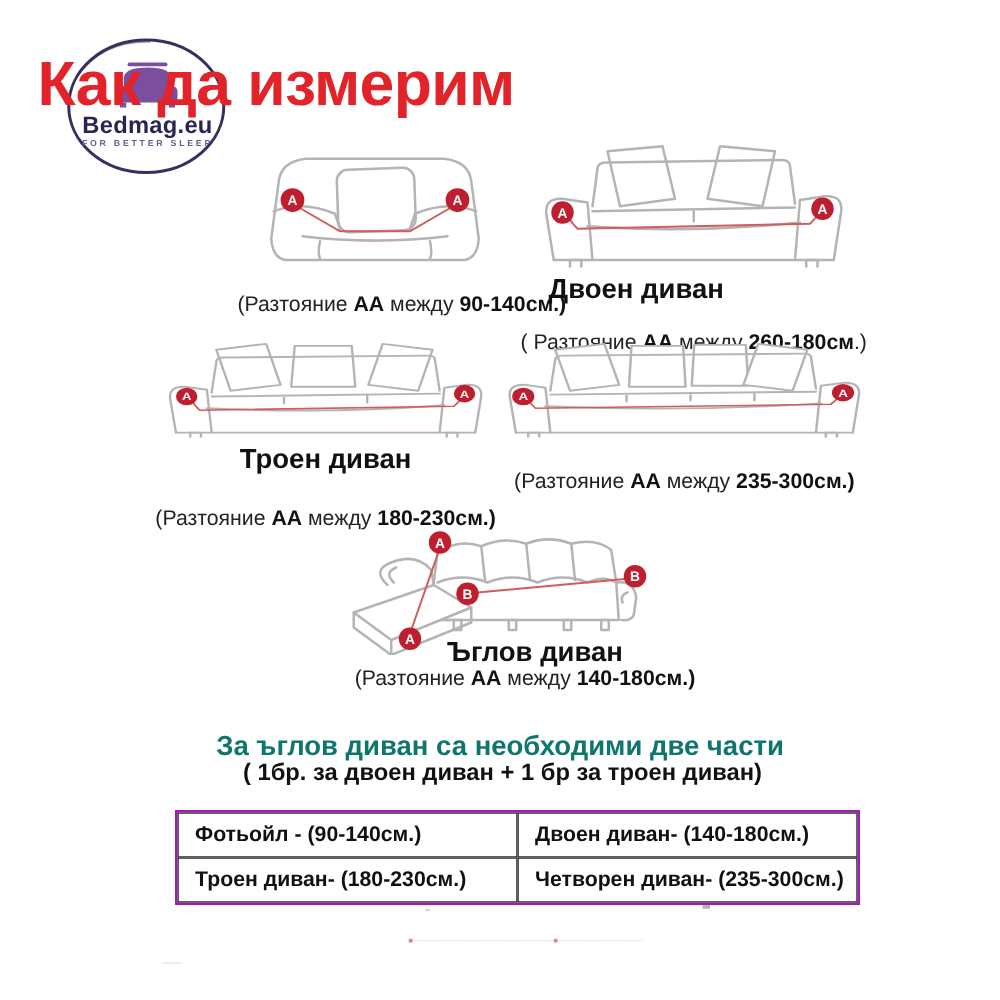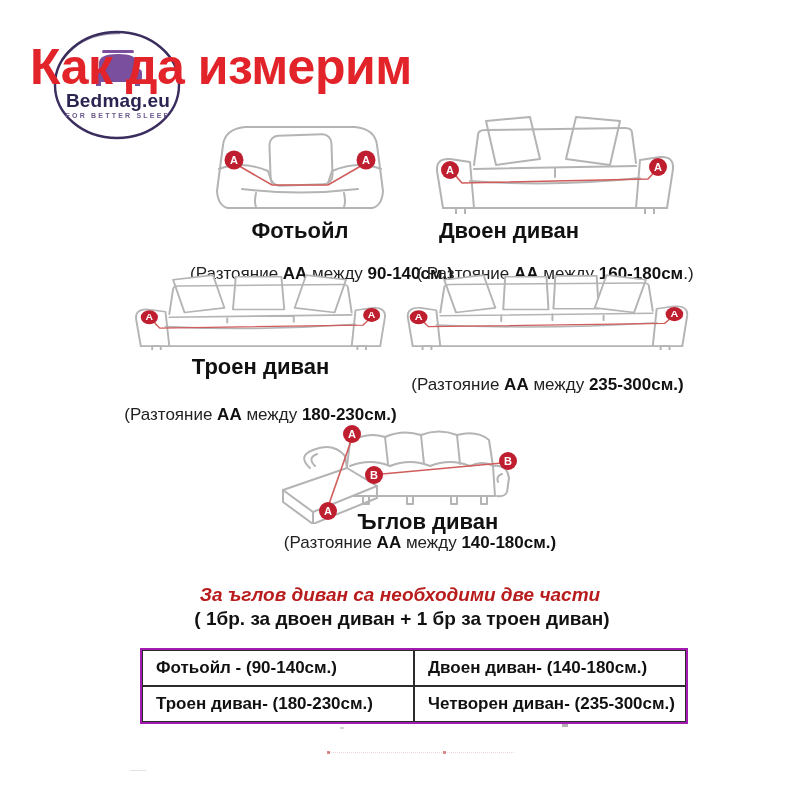--- a/index.html
+++ b/index.html
@@ -19,21 +19,21 @@
   .cell{position:absolute;text-align:center;}
   .cell svg{display:block;margin:0 auto;}
   .sofa-label{font-size:22px;font-weight:700;color:#111;margin-top:4px;}
   .cap{font-size:17px;color:#222;margin-top:20px;white-space:nowrap;}
   .cap b{font-weight:700;color:#111;}
   .row2 .cap{margin-top:25px;}
   .shiftL1{padding-right:92px;}
   .shiftL2{padding-right:58px;}
   
   .abs{position:absolute;text-align:center;}
-  .note-red{font-size:19px;font-weight:700;color:#b91c1c;font-style:italic;}
+  .note-red{font-size:22px;font-weight:700;color:#0f766e;}
   .note-bold{font-size:19px;font-weight:700;color:#111;}
   
   .mtable{position:absolute;left:140px;top:648px;width:548px;height:76px;
           display:grid;grid-template-columns:1fr 1fr;grid-template-rows:1fr 1fr;
           border:2px solid #a21caf;box-sizing:border-box;}
   .mcell{border:1px solid #2b2b2b;display:flex;align-items:center;
          padding-left:13px;font-size:17px;font-weight:700;color:#111;box-sizing:border-box;}
   
   .sk{stroke:#b4b4b4;stroke-width:2;fill:none;stroke-linecap:round;stroke-linejoin:round;}
   .skf{stroke:#b4b4b4;stroke-width:2;fill:#ffffff;stroke-linejoin:round;}
@@ -77,21 +77,20 @@
       <path class="ml" d="M44,50 L82,72 L138,72 L176,50"></path>
       <g>
         <circle class="badge" cx="44" cy="47" r="9.5"></circle>
         <text class="badge-t" x="44" y="51">A</text>
       </g>
       <g>
         <circle class="badge" cx="176" cy="47" r="9.5"></circle>
         <text class="badge-t" x="176" y="51">A</text>
       </g>
     </svg>
-    <div class="sofa-label">Фотьойл</div>
     <div class="cap"><span>(Разтояние </span><b>AA</b><span> между </span><b>90-140см.)</b><span></span></div>
   </div>
 
   <div class="cell" style="left:405px;top:112px;width:300px;">
     <svg width="290" height="102" viewBox="0 0 290 100">
       <polygon class="skf" points="76,8 120,4 130,46 86,52"></polygon>
       <polygon class="skf" points="166,4 210,8 200,52 156,46"></polygon>
       <path class="sk" d="M64,52 L68,22 Q68,17 75,17 L215,15 Q222,15 222,20 L226,50"></path>
       <path class="sk" d="M33,95 L27,58 Q26,45 40,46 L60,49 L64,95"></path>
       <path class="sk" d="M257,95 L263,56 Q264,43 250,44 L230,47 L226,95"></path>
@@ -104,21 +103,21 @@
       <g>
         <circle class="badge" cx="40" cy="57" r="9"></circle>
         <text class="badge-t" x="40" y="61">A</text>
       </g>
       <g>
         <circle class="badge" cx="248" cy="54" r="9"></circle>
         <text class="badge-t" x="248" y="58">A</text>
       </g>
     </svg>
     <div class="sofa-label shiftL1">Двоен диван</div>
-    <div class="cap"><span>( Разтояние </span><b>AA</b><span> между </span><b>160-180см</b><span>.)</span></div>
+    <div class="cap"><span>( Разтояние </span><b>AA</b><span> между </span><b>260-180см</b><span>.)</span></div>
   </div>
 
   <div class="cell row2" style="left:118px;top:272px;width:285px;">
     <svg width="285" height="78" viewBox="0 0 300 100" preserveAspectRatio="none">
       <polygon class="skf" points="58,10 100,4 112,46 70,52"></polygon>
       <polygon class="skf" points="124,6 172,6 175,48 121,48"></polygon>
       <polygon class="skf" points="198,4 240,10 228,52 186,46"></polygon>
       <path class="sk" d="M54,54 L58,22 Q58,18 64,18 L236,16 Q242,16 242,20 L246,52"></path>
       <path class="sk" d="M24,95 L19,60 Q18,47 32,48 L50,51 L54,95"></path>
       <path class="sk" d="M276,95 L281,58 Q282,45 268,46 L250,49 L246,95"></path>

